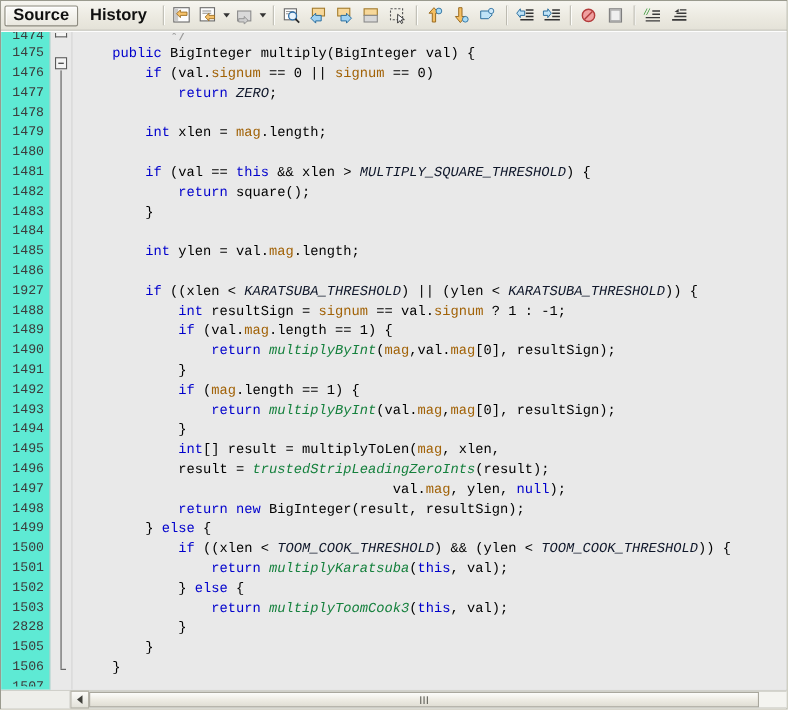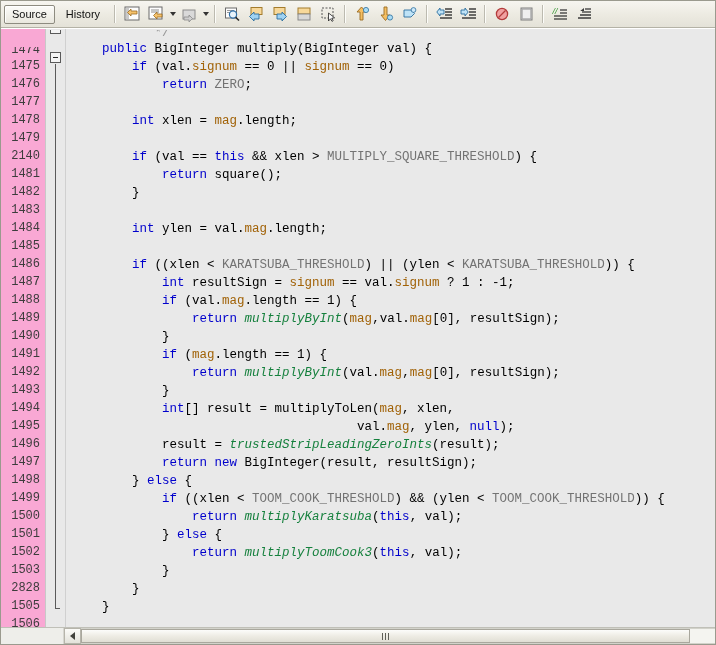--- a/index.html
+++ b/index.html
@@ -25,28 +25,29 @@
     min-height: 27px;
     background: linear-gradient(to bottom, #f6f5f0 0%, #eceae1 55%, #e4e2d8 100%);
     border-bottom: 1px solid #b4b2a6;
     display: flex;
     align-items: center;
     padding: 0 2px;
     box-sizing: border-box;
     position: relative;
   }
   .tabbtn {
-    font-size: 11px;
+    font-size: 15px;
     color: #101010;
     padding: 2px 8px 3px 8px;
     margin: 0 1px;
     line-height: 14px;
     border-radius: 2px;
     white-space: nowrap;
     cursor: default;
+    font-weight: bold;
   }
   .tabbtn.selected {
     background: linear-gradient(to bottom, #fcfcfa, #e9e7de);
     border: 1px solid #8d8b80;
     box-shadow: inset 1px 1px 0 #ffffff;
     padding: 1px 7px 2px 7px;
   }
   .tabbtn.plain { border: 1px solid transparent; }
 
   .tbsep {
@@ -89,24 +90,24 @@
     flex: 1 1 auto;
     display: flex;
     position: relative;
     overflow: hidden;
     background: #e9e9e9;
     border-top: 1px solid #ffffff;
   }
   .gutter {
     width: 45px;
     min-width: 45px;
-    background: #f9a8d4;
+    background: #5eead4;
     border-right: 1px solid #c8c8c8;
     position: relative;
-    padding-top: 18px;
+    padding-top: 0;
     box-sizing: border-box;
   }
   .gutter .ln {
     height: 18px;
     line-height: 18px;
     text-align: right;
     padding-right: 5px;
     font-family: "Liberation Mono", monospace;
     font-size: 12px;
     color: #3c3c3c;
@@ -179,21 +180,21 @@
     height: 18px;
     line-height: 18px;
     font-family: "Liberation Mono", monospace;
     font-size: 12.5px;
     color: #000000;
     white-space: pre;
     letter-spacing: 0px;
   }
   .k  { color: #0000cc; }           
   .fld{ color: #a16207; }           
-  .st { color: #737373; }  
+  .st { color: #0f172a; font-style: italic; }  
   .mi { color: #15803d; font-style: italic; }  
   .mb { color: #000000; font-weight: normal; }   
   .cm { color: #969696; }           
   .pl { color: #000000; }
 
   
   .hscroll {
     height: 17px;
     min-height: 17px;
     background: #eeeeea;
@@ -416,28 +417,28 @@
 
   <div class="editor">
 
     <div class="gutter" id="gutter">
         <div class="ln" style="height: 10px; line-height: 6px; overflow: hidden;">1474</div>
         <div class="ln">1475</div>
         <div class="ln">1476</div>
         <div class="ln">1477</div>
         <div class="ln">1478</div>
         <div class="ln">1479</div>
-        <div class="ln">2140</div>
+        <div class="ln">1480</div>
         <div class="ln">1481</div>
         <div class="ln">1482</div>
         <div class="ln">1483</div>
         <div class="ln">1484</div>
         <div class="ln">1485</div>
         <div class="ln">1486</div>
-        <div class="ln">1487</div>
+        <div class="ln">1927</div>
         <div class="ln">1488</div>
         <div class="ln">1489</div>
         <div class="ln">1490</div>
         <div class="ln">1491</div>
         <div class="ln">1492</div>
         <div class="ln">1493</div>
         <div class="ln">1494</div>
         <div class="ln">1495</div>
         <div class="ln">1496</div>
         <div class="ln">1497</div>
@@ -476,22 +477,22 @@
         <div class="cl">&nbsp;</div>
         <div class="cl"><span class="pl">        </span><span class="k">if</span><span class="pl"> ((xlen &lt; </span><span class="st">KARATSUBA_THRESHOLD</span><span class="pl">) || (ylen &lt; </span><span class="st">KARATSUBA_THRESHOLD</span><span class="pl">)) {</span></div>
         <div class="cl"><span class="pl">            </span><span class="k">int</span><span class="pl"> resultSign = </span><span class="fld">signum</span><span class="pl"> == val.</span><span class="fld">signum</span><span class="pl"> ? 1 : -1;</span></div>
         <div class="cl"><span class="pl">            </span><span class="k">if</span><span class="pl"> (val.</span><span class="fld">mag</span><span class="pl">.length == 1) {</span></div>
         <div class="cl"><span class="pl">                </span><span class="k">return</span><span class="pl"> </span><span class="mi">multiplyByInt</span><span class="pl">(</span><span class="fld">mag</span><span class="pl">,val.</span><span class="fld">mag</span><span class="pl">[0], resultSign);</span></div>
         <div class="cl"><span class="pl">            }</span></div>
         <div class="cl"><span class="pl">            </span><span class="k">if</span><span class="pl"> (</span><span class="fld">mag</span><span class="pl">.length == 1) {</span></div>
         <div class="cl"><span class="pl">                </span><span class="k">return</span><span class="pl"> </span><span class="mi">multiplyByInt</span><span class="pl">(val.</span><span class="fld">mag</span><span class="pl">,</span><span class="fld">mag</span><span class="pl">[0], resultSign);</span></div>
         <div class="cl"><span class="pl">            }</span></div>
         <div class="cl"><span class="pl">            </span><span class="k">int</span><span class="pl">[] result = multiplyToLen(</span><span class="fld">mag</span><span class="pl">, xlen,</span></div>
+        <div class="cl"><span class="pl">            result = </span><span class="mi">trustedStripLeadingZeroInts</span><span class="pl">(result);</span></div>
         <div class="cl"><span class="pl">                                      val.</span><span class="fld">mag</span><span class="pl">, ylen, </span><span class="k">null</span><span class="pl">);</span></div>
-        <div class="cl"><span class="pl">            result = </span><span class="mi">trustedStripLeadingZeroInts</span><span class="pl">(result);</span></div>
         <div class="cl"><span class="pl">            </span><span class="k">return</span><span class="pl"> </span><span class="k">new</span><span class="pl"> BigInteger(result, resultSign);</span></div>
         <div class="cl"><span class="pl">        } </span><span class="k">else</span><span class="pl"> {</span></div>
         <div class="cl"><span class="pl">            </span><span class="k">if</span><span class="pl"> ((xlen &lt; </span><span class="st">TOOM_COOK_THRESHOLD</span><span class="pl">) &amp;&amp; (ylen &lt; </span><span class="st">TOOM_COOK_THRESHOLD</span><span class="pl">)) {</span></div>
         <div class="cl"><span class="pl">                </span><span class="k">return</span><span class="pl"> </span><span class="mi">multiplyKaratsuba</span><span class="pl">(</span><span class="k">this</span><span class="pl">, val);</span></div>
         <div class="cl"><span class="pl">            } </span><span class="k">else</span><span class="pl"> {</span></div>
         <div class="cl"><span class="pl">                </span><span class="k">return</span><span class="pl"> </span><span class="mi">multiplyToomCook3</span><span class="pl">(</span><span class="k">this</span><span class="pl">, val);</span></div>
         <div class="cl"><span class="pl">            }</span></div>
         <div class="cl"><span class="pl">        }</span></div>
         <div class="cl"><span class="pl">    }</span></div>
         <div class="cl" style="height: 9px; overflow: hidden;">&nbsp;</div>

